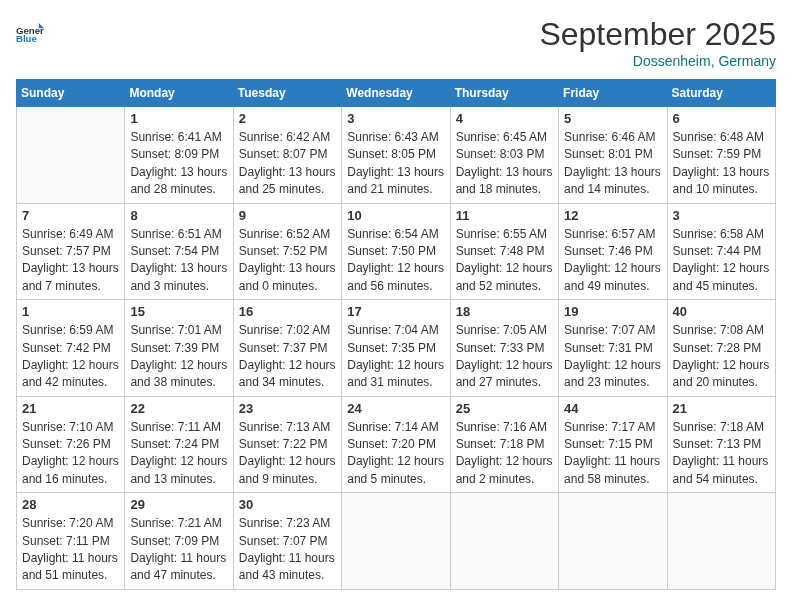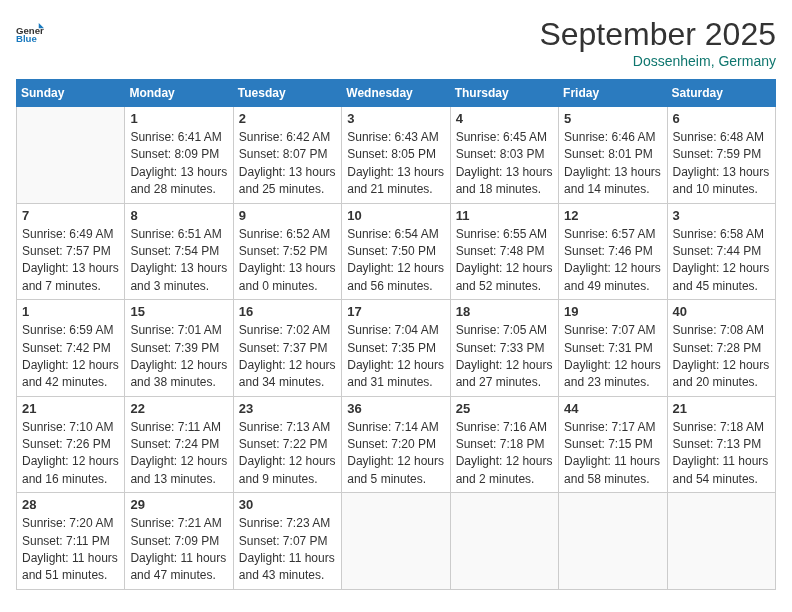--- a/index.html
+++ b/index.html
@@ -200,21 +200,21 @@
         </td>
         <td>
           <div class="day-number">22</div>
           <div class="day-info">Sunrise: 7:11 AM<br>Sunset: 7:24 PM<br>Daylight: 12 hours and 13 minutes.</div>
         </td>
         <td>
           <div class="day-number">23</div>
           <div class="day-info">Sunrise: 7:13 AM<br>Sunset: 7:22 PM<br>Daylight: 12 hours and 9 minutes.</div>
         </td>
         <td>
-          <div class="day-number">36</div>
+          <div class="day-number">24</div>
           <div class="day-info">Sunrise: 7:14 AM<br>Sunset: 7:20 PM<br>Daylight: 12 hours and 5 minutes.</div>
         </td>
         <td>
           <div class="day-number">25</div>
           <div class="day-info">Sunrise: 7:16 AM<br>Sunset: 7:18 PM<br>Daylight: 12 hours and 2 minutes.</div>
         </td>
         <td>
           <div class="day-number">44</div>
           <div class="day-info">Sunrise: 7:17 AM<br>Sunset: 7:15 PM<br>Daylight: 11 hours and 58 minutes.</div>
         </td>

